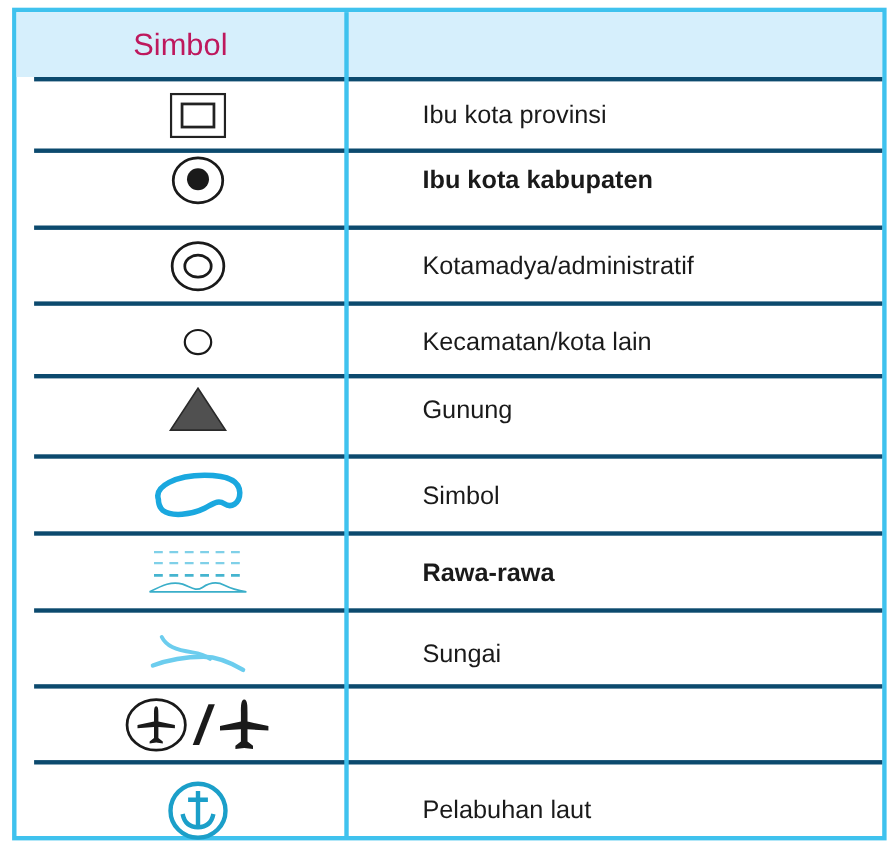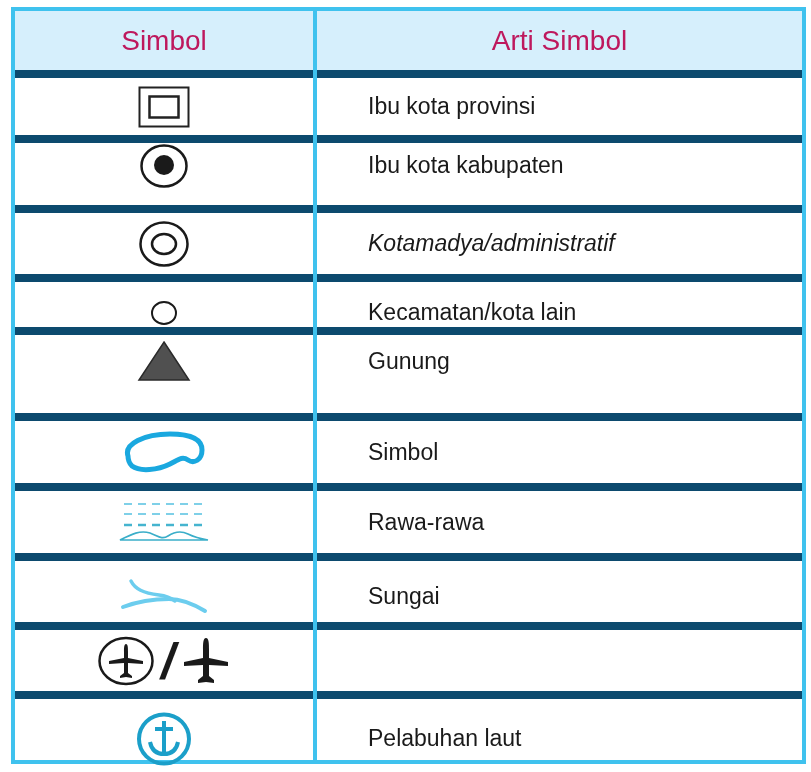--- a/index.html
+++ b/index.html
@@ -3,102 +3,101 @@
 <meta charset="utf-8">
 <style>
   html, body { margin: 0; padding: 0; background: #ffffff; }
   body { width: 811px; height: 772px; position: relative; overflow: hidden;
          font-family: "Liberation Sans", sans-serif; }
   .legend-table {
     position: absolute; left: 11px; top: 7px; width: 795px; height: 757px;
     border: 4px solid #3fc2ee; box-sizing: border-box;
   }
   .row { position: absolute; left: 0; right: 0; display: flex; box-sizing: border-box; }
-  .row.sep { border-top: 8px solid #0c4a6e; }
+  .row.sep { border-top: 4px solid #0c4a6e; margin-left: 16px; }
   .col-sym { position: absolute; left: 0; width: 298px; top: 0; bottom: 0;
              display: flex; align-items: center; justify-content: center; }
   .col-text { position: absolute; left: 302px; right: 0; top: 0; bottom: 0;
               display: flex; align-items: center; box-sizing: border-box;
               padding-left: 51px; font-size: 23px; color: #1a1a1a; }
   .header { background: #d6effc; }
   .header .col-sym, .header .col-text {
     color: #be185d; font-weight: normal; font-size: 28px; justify-content: center; padding-left: 0;
   }
   .vdiv { position: absolute; left: 298px; top: 0; bottom: 0; width: 4px; background: #3fc2ee; z-index: 2; }
   svg { display: block; }
 </style>
 </head>
 <body>
 
 <div class="legend-table">
   <div class="vdiv"></div>
 
   <div class="row header" style="top:0;height:59px;">
     <div class="col-sym">Simbol</div>
-    <div class="col-text">Arti Simbol</div>
   </div>
 
   <div class="row sep" style="top:59px;height:65px;">
     <div class="col-sym">
       <svg width="52" height="42" viewBox="0 0 52 42">
         <rect x="1.5" y="1.5" width="49" height="39" fill="none" stroke="#222" stroke-width="2"></rect>
         <rect x="11.5" y="10.5" width="29" height="21" fill="none" stroke="#222" stroke-width="2.5"></rect>
       </svg>
     </div>
     <div class="col-text">Ibu kota provinsi</div>
   </div>
 
-  <div class="row sep" style="top:124px;height:53px;">
+  <div class="row sep" style="top:124px;height:53px;font-weight:bold;">
     <div class="col-sym">
       <svg width="50" height="46" viewBox="0 0 50 46">
         <ellipse cx="25" cy="23" rx="22.5" ry="20.5" fill="none" stroke="#1a1a1a" stroke-width="2.5"></ellipse>
         <circle cx="25" cy="22" r="10" fill="#1a1a1a"></circle>
       </svg>
     </div>
     <div class="col-text">Ibu kota kabupaten</div>
   </div>
 
-  <div class="row sep" style="top:194px;height:69px;font-style:italic;">
+  <div class="row sep" style="top:194px;height:69px;">
     <div class="col-sym">
       <svg width="52" height="48" viewBox="0 0 52 48">
         <ellipse cx="26" cy="24" rx="23.5" ry="21.5" fill="none" stroke="#1a1a1a" stroke-width="2.5"></ellipse>
         <ellipse cx="26" cy="24" rx="12" ry="10" fill="none" stroke="#1a1a1a" stroke-width="2.5"></ellipse>
       </svg>
     </div>
     <div class="col-text">Kotamadya/administratif</div>
   </div>
 
   <div class="row sep" style="top:263px;height:69px;padding-left:20px;">
     <div class="col-sym">
       <svg width="28" height="26" viewBox="0 0 28 26">
         <ellipse cx="14" cy="13" rx="12" ry="11" fill="none" stroke="#1a1a1a" stroke-width="2"></ellipse>
       </svg>
     </div>
     <div class="col-text">Kecamatan/kota lain</div>
   </div>
 
-  <div class="row sep" style="top:316px;height:60px;text-align:center;">
+  <div class="row sep" style="top:329px;height:60px;text-align:center;">
     <div class="col-sym">
       <svg width="54" height="42" viewBox="0 0 54 42">
         <polygon points="27,2 52,40 2,40" fill="#505050" stroke="#2a2a2a" stroke-width="1.5"></polygon>
       </svg>
     </div>
     <div class="col-text">Gunung</div>
   </div>
 
   <div class="row sep" style="top:402px;height:70px;">
     <div class="col-sym">
       <svg width="84" height="44" viewBox="0 0 84 44">
         <path d="M6,26 C2,14 22,4 48,4 C66,4 80,8 80,20 C80,30 72,34 66,30 C60,26 56,30 48,34 C36,40 18,42 10,36 C7,33 6,30 6,26 Z" fill="none" stroke="#1aa8df" stroke-width="5" stroke-linejoin="round"></path>
       </svg>
     </div>
     <div class="col-text">Simbol</div>
   </div>
 
-  <div class="row sep" style="top:472px;height:70px;">
+  <div class="row sep" style="top:472px;height:70px;font-weight:bold;">
     <div class="col-sym">
       <svg width="92" height="44" viewBox="0 0 92 44">
         <g stroke="#7fd0e8" stroke-width="2">
           <line x1="6" y1="4" x2="14" y2="4"></line>
             <line x1="20" y1="4" x2="28" y2="4"></line>
             <line x1="34" y1="4" x2="42" y2="4"></line>
           <line x1="48" y1="4" x2="56" y2="4"></line>
             <line x1="62" y1="4" x2="70" y2="4"></line>
             <line x1="76" y1="4" x2="84" y2="4"></line>
           <line x1="6" y1="14" x2="14" y2="14"></line>

